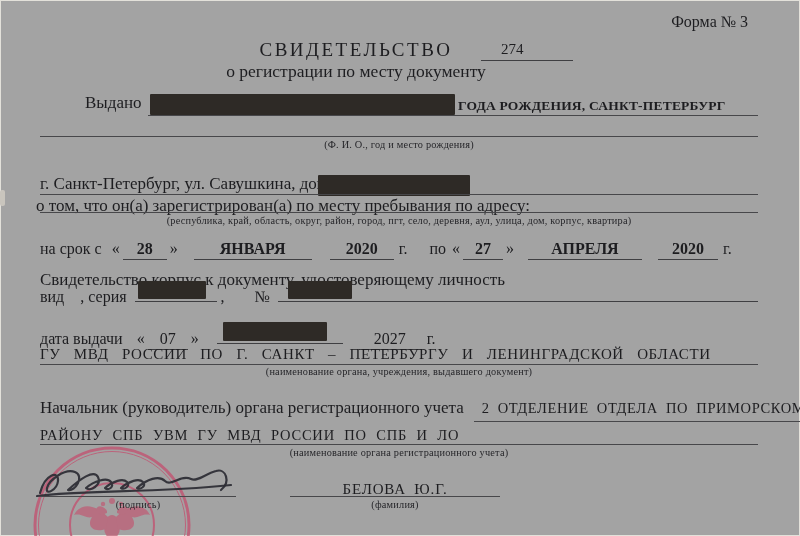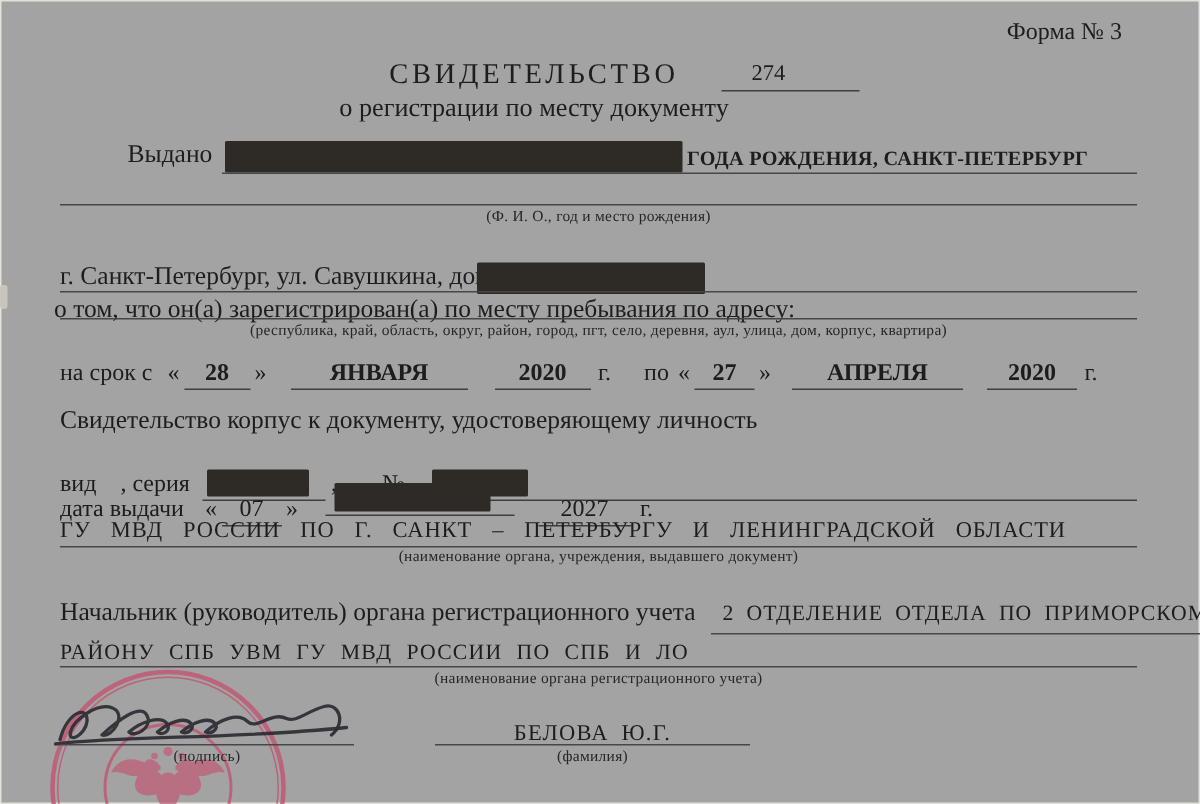--- a/index.html
+++ b/index.html
@@ -62,21 +62,21 @@
     <span style="margin-right:3px;">«</span>
     <span class="uf" style="width:40px;">27</span>
     <span style="margin-left:3px;margin-right:14px;">»</span>
     <span class="uf" style="width:114px;margin-right:16px;">АПРЕЛЯ</span>
     <span class="uf" style="width:60px;margin-right:5px;">2020</span>
     <span>г.</span>
   </div>
 
   <div class="abs body-17" style="top:270px;left:40px;">Свидетельство корпус к документу, удостоверяющему личность</div>
 
-  <div class="row" style="top:312px;left:40px;width:718px;align-items:center;">
+  <div class="row" style="top:280px;left:40px;width:718px;">
     <span style="margin-right:12px;">вид</span>
     <span style="margin-left:4px;margin-right:8px;">, серия</span>
     <span class="uf-reg" style="width:82px;">
       <span class="redact-in" style="left:3px;width:68px;"></span>
     </span>
     <span style="margin-left:4px;margin-right:30px;">,</span>
     <span style="margin-right:8px;">№</span>
     <span class="uf-reg" style="flex:1;">
       <span class="redact-in" style="left:10px;width:64px;"></span>
     </span>

